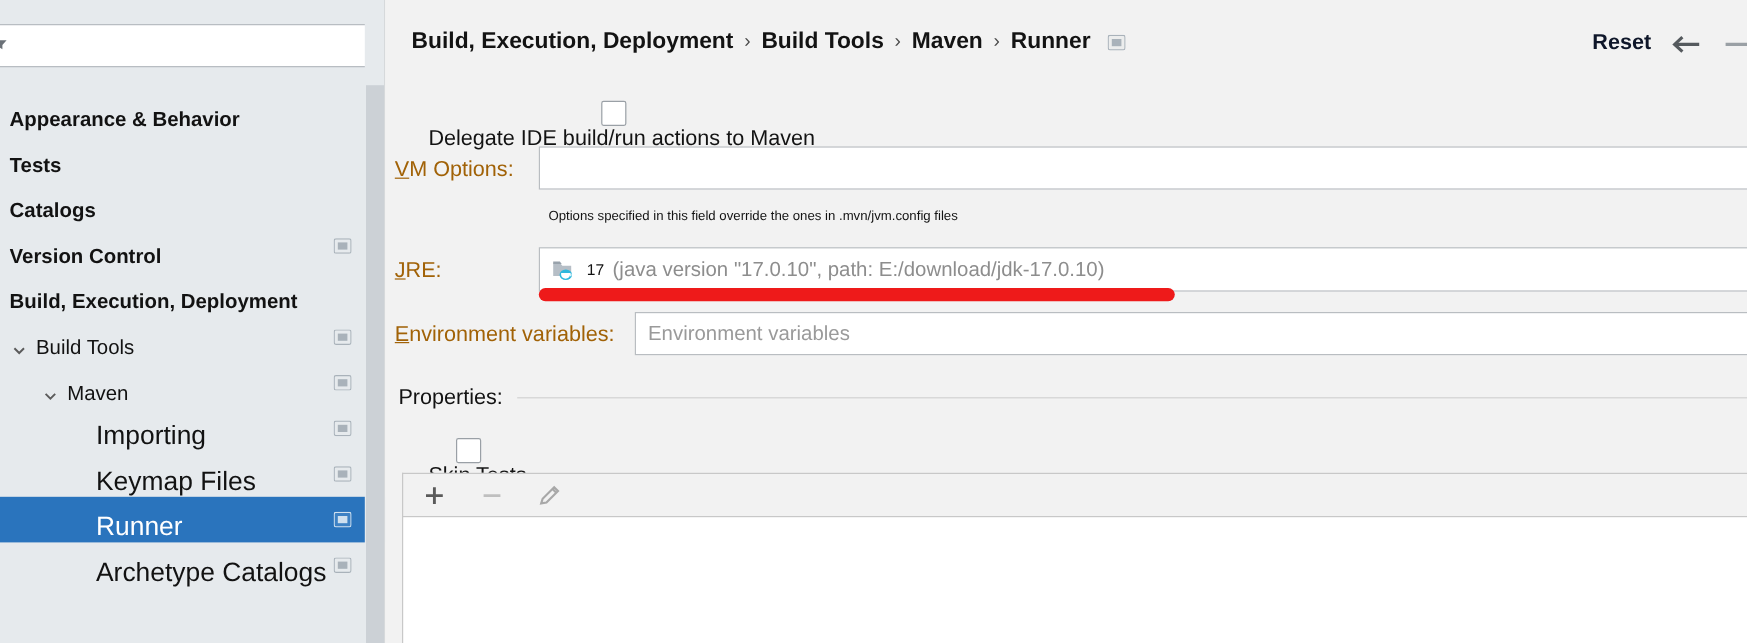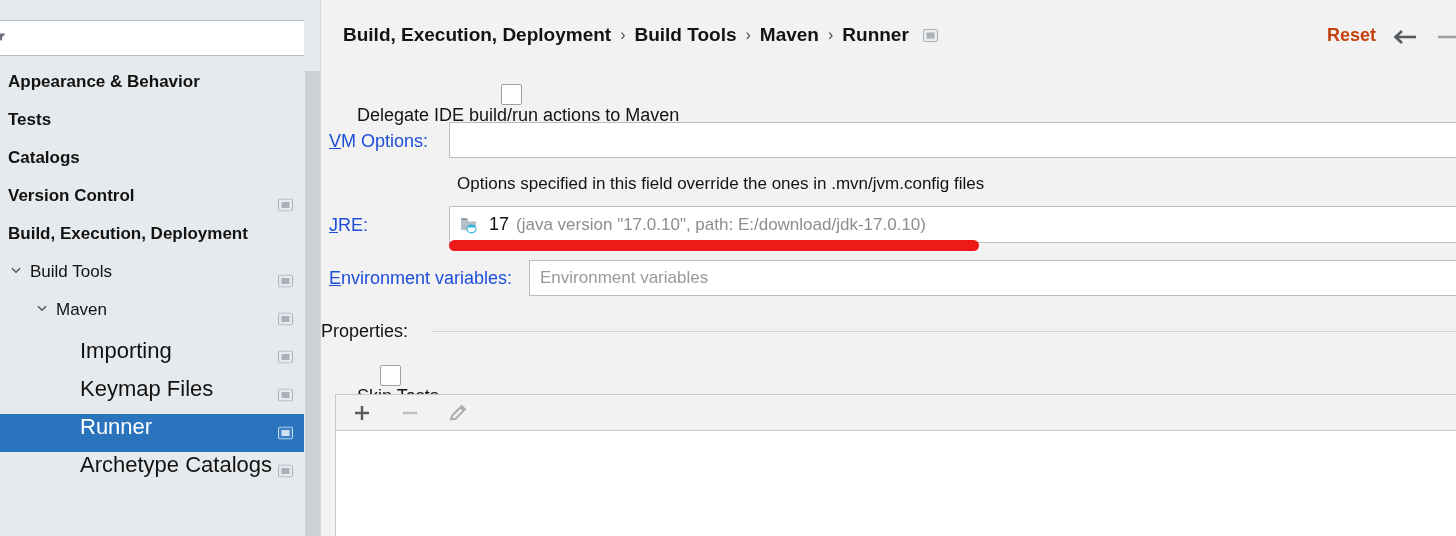--- a/index.html
+++ b/index.html
@@ -34,21 +34,21 @@
     outline: none;
   }
   .search-funnel {
     position: absolute; left: 8px; top: 13px;
     width: 10px; height: 9px; pointer-events: none;
   }
   .tree { position: absolute; top: 72px; left: 0; width: 321px; }
   .tree-row {
     position: relative;
     height: 38px;
-    display: flex; align-items: flex-start;
+    display: flex; align-items: flex-end;
     padding-left: 8px;
     color: #121212;
     white-space: nowrap;
   }
   .tree-row.lvl0 { font-weight: bold; font-size: 17px; }
   .tree-row.lvl1 { font-size: 17px; padding-left: 8px; }
   .tree-row.lvl2 { font-size: 17px; padding-left: 34px; }
   .tree-row.lvl3 { font-size: 22px; padding-left: 80px; }
   .tree-row.selected { background: #2a74bd; color: #ffffff; }
   .chev {
@@ -89,21 +89,21 @@
     display: flex; align-items: center;
     font-size: 19px; font-weight: bold; color: #131313;
     white-space: nowrap;
   }
   .crumb-sep {
     margin: 0 9px; font-weight: normal; font-size: 16px; color: #4a4a4a;
   }
   .crumb-badge { margin-left: 14px; width: 15px; height: 13px; }
   .reset-link {
     position: absolute; right: 80px; top: 25px;
-    font-size: 18px; font-weight: bold; color: #c2410c;
+    font-size: 18px; font-weight: bold; color: #0f172a;
     cursor: pointer;
   }
   .nav-back {
     position: absolute; right: 38px; top: 27px;
     width: 26px; height: 20px;
   }
   .nav-fwd {
     position: absolute; right: -6px; top: 27px;
     width: 26px; height: 20px;
   }
@@ -112,40 +112,40 @@
 
   .cb-box {
     width: 21px; height: 21px;
     background: #ffffff;
     border: 1px solid #9aa0a6;
     border-radius: 2px;
     flex: 0 0 21px;
   }
   .cb-label { margin-left: 14px; font-size: 18px; color: #131313; }
 
-  .field-label { font-size: 18px; color: #1d4ed8; white-space: nowrap; }
+  .field-label { font-size: 18px; color: #a16207; white-space: nowrap; }
   .mn { text-decoration: underline; }
 
   .text-field {
     background: #ffffff;
     border: 1px solid #b9bdc1;
     height: 34px;
     display: flex; align-items: center;
     padding: 0 6px;
     font-size: 17px;
     color: #131313;
   }
 
   .hint {
     position: absolute;
-    font-size: 17px; color: #131313;
+    font-size: 11px; color: #131313;
   }
 
   .combo-text { display: flex; align-items: center; gap: 7px; overflow: hidden; }
-  .combo-ver { font-size: 18px; color: #111; }
+  .combo-ver { font-size: 13px; color: #111; }
   .combo-desc { font-size: 17px; color: #8d8d8d; white-space: nowrap; }
 
   .red-mark {
     position: absolute;
     background: #ee1a1a;
     border-radius: 6px;
   }
 
   .sec-title { font-size: 18px; color: #131313; white-space: nowrap; }
   .sec-line {
@@ -334,21 +334,21 @@
     </div>
 
     <div class="red-mark" style="left:128px; top:240px; width:530px; height:11px;"></div>
 
     <span class="field-label" style="position:absolute; left:8px; top:268px;"><span class="mn">E</span>nvironment variables:</span>
     <div class="text-field" style="position:absolute; left:208px; top:260px; width:1231px; height:36px; padding-right:0;">
       <span style="flex:1 1 auto; padding-left:4px; color:#9a9a9a;">Environment variables</span>
 
     </div>
 
-    <span class="sec-title" style="position:absolute; left:0; top:321px;">Properties:</span>
+    <span class="sec-title" style="position:absolute; left:11px; top:321px;">Properties:</span>
     <div class="sec-line" style="left:110px; top:331px; width:1329px;"></div>
 
     <div class="row" style="left:22px; top:365px;">
       <span class="cb-box"></span>
       <span class="cb-label">Skip Tests</span>
     </div>
 
     <div class="toolbar" style="left:14px; top:394px; width:1425px; height:36px;">
       <span class="tb-btn">
         <svg width="20" height="20" viewBox="0 0 20 20">

